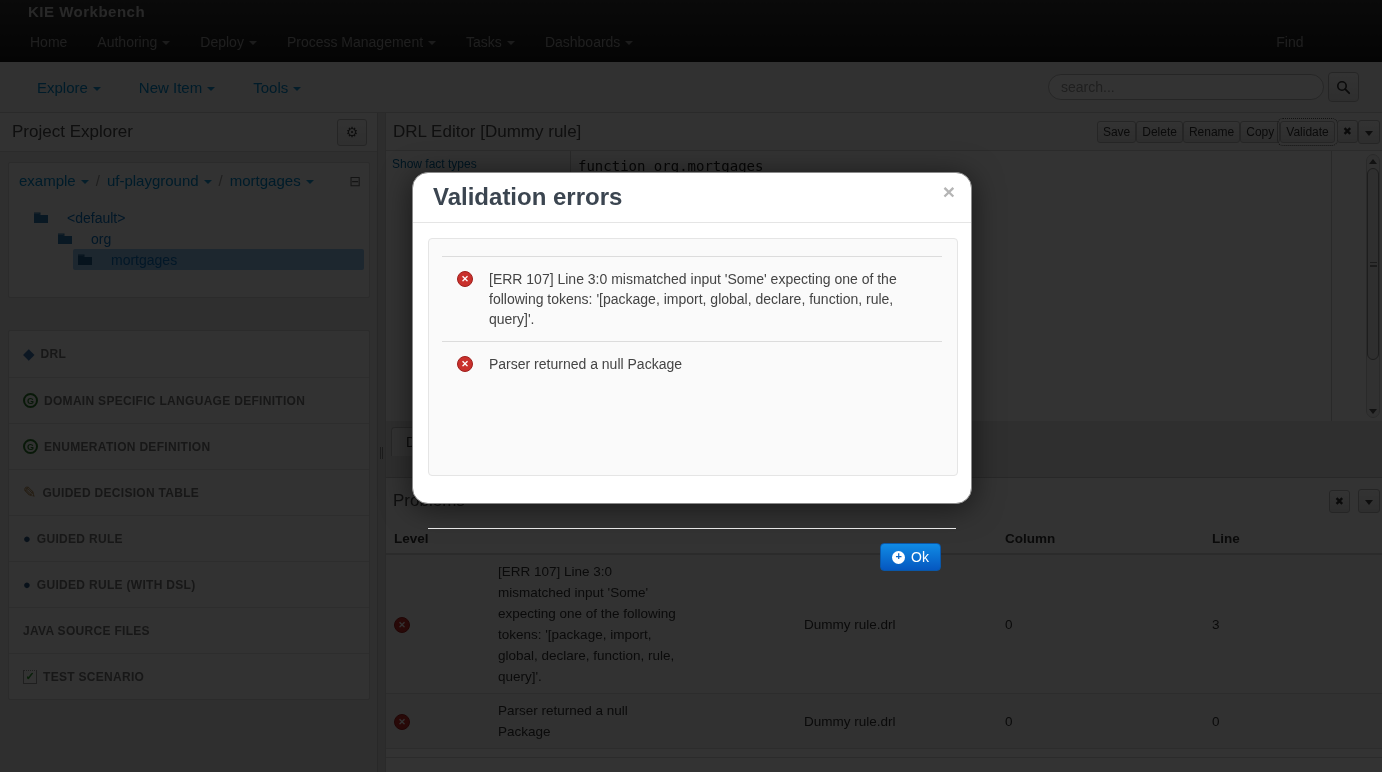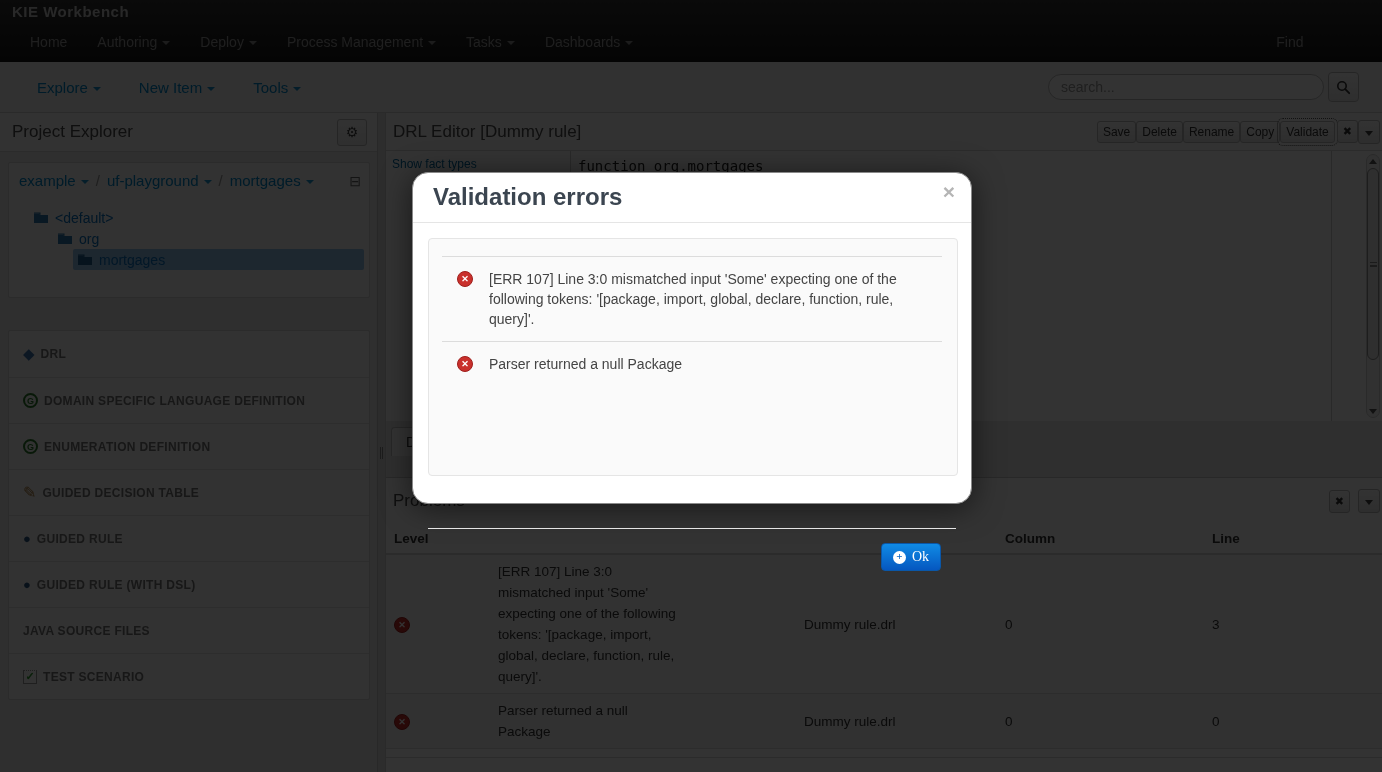--- a/index.html
+++ b/index.html
@@ -5,21 +5,21 @@
   * { box-sizing: border-box; margin: 0; padding: 0; }
   html,body { margin:0; background:#222; }
   .stage {
     position:relative; width:1382px; height:772px; overflow:hidden;
     font-family:"Liberation Sans", sans-serif; font-size:14px; color:#333;
     background:#fff;
   }
   
   .navbar { position:absolute; left:0; top:0; width:1382px; height:62px;
     background:linear-gradient(#333,#161616); }
-  .brand { position:absolute; left:12px; top:3px; font-size:15px; font-weight:bold; color:#c8c8c8; letter-spacing:.5px; }
+  .brand { position:absolute; left:28px; top:3px; font-size:15px; font-weight:bold; color:#c8c8c8; letter-spacing:.5px; }
   .nav-row { position:absolute; left:15px; top:26px; display:flex; }
   .nav-item { padding:8px 15px; font-size:14px; color:#999; cursor:pointer; white-space:nowrap; }
   .nav-right { position:absolute; right:10px; top:26px; display:flex;flex-direction:column; }
   .caret { display:inline-block; width:0; height:0; border-left:4px solid transparent; border-right:4px solid transparent; border-top:4px solid currentColor; margin-left:5px; vertical-align:middle; opacity:.9; }
   
   .toolbar { position:absolute; left:0; top:62px; width:1382px; height:51px;
     background:#f4f4f4; border-bottom:1px solid #cfcfcf; display:flex; align-items:center; }
   .tb-menu { margin-left:4px; padding:10px 17px; font-size:15px; color:#0088cc; cursor:pointer; }
   .tb-menu:first-child { margin-left:20px;text-align:right; }
   .search-input { margin-left:auto; width:276px; height:26px; border:1px solid #bbb; border-radius:13px; padding:0 12px; font-size:14px; color:#333; background:#fff; outline:none; font-family:"Liberation Sans",sans-serif; }
@@ -32,21 +32,21 @@
   .panel-title { position:absolute; left:12px; top:9px; font-size:17px; color:#4a4a4a; }
   .gear-btn { position:absolute; right:10px; top:6px; width:30px; height:27px; border:1px solid #bbb; border-radius:3px;
     background:linear-gradient(#fbfbfb,#e9e9e9); font-size:14px; color:#444; text-align:center; line-height:25px; cursor:pointer; }
   .card1 { position:absolute; left:8px; top:49px; width:362px; height:136px; background:#f7f7f7; border:1px solid #d4d4d4; border-radius:2px; }
   .crumbs { position:relative; padding:9px 10px 6px 10px; font-size:15px; display:flex; align-items:center; }
   .crumb { color:#0088cc; cursor:pointer; white-space:nowrap; }
   .crumb-sep { color:#999; margin:0 7px; }
   .collapse-btn { position:absolute; right:8px; top:10px; font-size:14px; color:#666; cursor:pointer; }
   .tree { margin-top:12px; }
   .tree-row { display:flex; align-items:center; height:21px; padding-left:4px; font-size:14px; cursor:pointer; }
-  .tree-row .t-label { color:#0b72c0; }
+  .tree-row .t-label { color:#0b72c0;margin-left:12px; }
   .tree-row.selected { background:#8fc0e8; border-radius:2px; margin-right:5px; }
   .folder-icon { width:16px; height:13px; margin-right:6px; flex:none; }
   
   .card2 { position:absolute; left:8px; top:217px; width:362px; background:#f7f7f7; border:1px solid #d4d4d4; border-radius:2px; }
   .side-item { display:flex; align-items:center; height:46px; padding-left:14px; cursor:pointer; }
   .side-item + .side-item { border-top:1px solid #e2e2e2; }
   .side-label { font-size:12px; font-weight:bold; color:#757575; letter-spacing:.3px; }
   .ic { flex:none; margin-right:6px; display:inline-flex; align-items:center; justify-content:center; }
   .ic-diamond { color:#3f74ad; font-size:15px; }
   .ic-g { width:15px; height:15px; border:2px solid #2b7a2b; border-radius:50%; color:#2b7a2b; font-size:9px; font-weight:bold; }
@@ -101,21 +101,21 @@
   .modal { position:absolute; left:412px; top:172px; width:560px; height:332px; background:#fff; border:1px solid #8a8a8a; border-radius:16px; box-shadow:0 4px 30px rgba(0,0,0,.55); z-index:60; }
   .modal-header { position:relative; height:50px; border-bottom:1px solid #e5e5e5; }
   .modal-title { position:absolute; left:20px; top:10px; font-size:24px; font-weight:bold; color:#3b4550; }
   .modal-close { position:absolute; right:16px; top:8px; font-size:21px; font-weight:bold; color:#b5b5b5; cursor:pointer; line-height:21px; }
   .err-panel { position:absolute; left:15px; top:65px; width:530px; height:238px; background:#fafafa; border:1px solid #e5e5e5; border-radius:4px; padding:17px 15px 0 13px; overflow:hidden; }
   .err-row { display:flex; align-items:flex-start; border-top:1px solid #dcdcdc; padding:12px 0 12px 15px; }
   .err-row .err-badge { margin-top:2px; }
   .err-text { margin-left:16px; max-width:437px; font-size:14px; color:#444; line-height:20px; }
   .modal-footer { position:absolute; left:15px; right:15px; top:355px; height:70px; border-top:1px solid #e5e5e5; }
   .ok-btn { position:absolute; right:15px; top:14px; height:28px; padding:0 11px; border:1px solid #0a57a8; border-radius:4px;
-    background:linear-gradient(#108be5,#0557c0); color:#fff; font-size:14px; display:flex; align-items:center; gap:6px; cursor:pointer; font-family:Liberation Serif, serif; }
+    background:linear-gradient(#108be5,#0557c0); color:#fff; font-size:14px; display:flex; align-items:center; gap:6px; cursor:pointer; font-family:Liberation Sans, sans-serif; }
   .plus-badge { width:13px; height:13px; border-radius:50%; background:#fff; color:#0a66c8; font-size:11px; font-weight:bold; display:inline-flex; align-items:center; justify-content:center; line-height:13px; }
   .plus-badge::after { content:"+"; margin-top:-1px; }
 </style>
 </head>
 <body>
 
 <div class="stage">
 
   <div class="navbar">
     <div class="brand">KIE Workbench</div>

